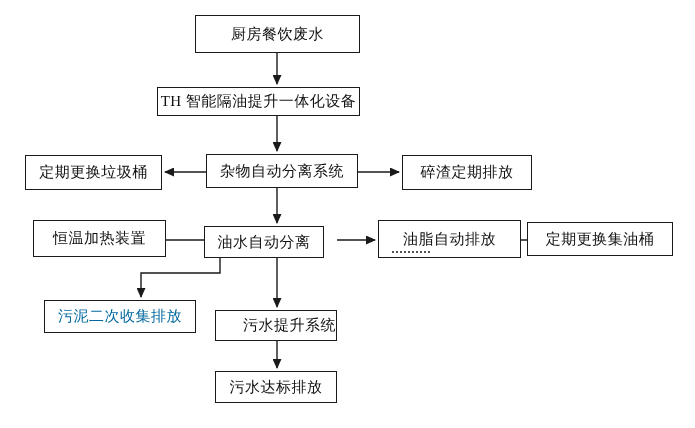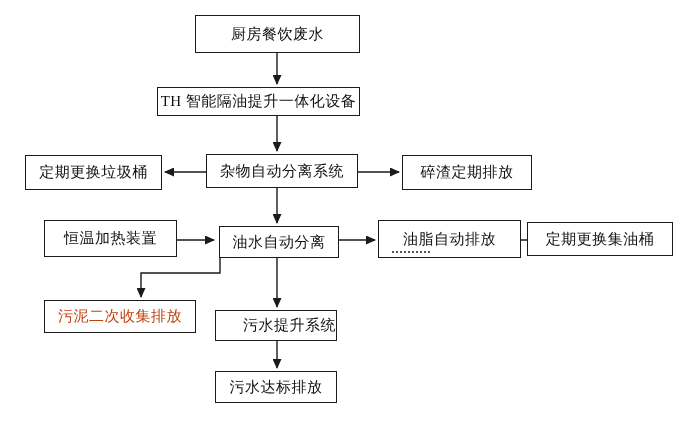--- a/index.html
+++ b/index.html
@@ -80,35 +80,35 @@
     </div>
     <div class="node" style="left: 25px; top: 155px; width: 137px; height: 35px; border-color: rgb(26, 26, 26);">
       <span class="node-label" style="color: rgb(17, 17, 17);">定期更换垃圾桶</span>
     </div>
     <div class="node" style="left: 206px; top: 154px; width: 152px; height: 34px; border-color: rgb(26, 26, 26);">
       <span class="node-label" style="color: rgb(17, 17, 17);">杂物自动分离系统</span>
     </div>
     <div class="node" style="left: 402px; top: 155px; width: 130px; height: 35px; border-color: rgb(26, 26, 26);">
       <span class="node-label" style="color: rgb(17, 17, 17);">碎渣定期排放</span>
     </div>
-    <div class="node" style="left: 33px; top: 220px; width: 133px; height: 37px; border-color: rgb(26, 26, 26); margin-left: 11px;">
+    <div class="node" style="left: 33px; top: 220px; width: 133px; height: 37px; border-color: rgb(26, 26, 26);">
       <span class="node-label" style="color: rgb(17, 17, 17);">恒温加热装置</span>
     </div>
-    <div class="node" style="left: 219px; top: 226px; width: 120px; height: 32px; border-color: rgb(26, 26, 26);">
+    <div class="node" style="left: 204px; top: 226px; width: 120px; height: 32px; border-color: rgb(26, 26, 26);">
       <span class="node-label" style="color: rgb(17, 17, 17);">油水自动分离</span>
     </div>
     <div class="node" style="left: 378px; top: 220px; width: 143px; height: 38px; border-color: rgb(26, 26, 26);">
       <span class="node-label" style="color: rgb(17, 17, 17);">油脂自动排放</span>
       <span class="spell-dots"></span>
     </div>
     <div class="node" style="left: 527px; top: 222px; width: 146px; height: 34px; border-color: rgb(26, 26, 26);">
       <span class="node-label" style="color: rgb(17, 17, 17);">定期更换集油桶</span>
     </div>
     <div class="node" style="left: 44px; top: 300px; width: 152px; height: 33px; border-color: rgb(26, 26, 26);">
-      <span class="node-label" style="color: #c2410c;">污泥二次收集排放</span>
+      <span class="node-label" style="color: #0369a1;">污泥二次收集排放</span>
     </div>
     <div class="node" style="left: 215px; top: 310px; width: 122px; height: 31px; border-color: rgb(26, 26, 26); padding-left: 27px;">
       <span class="node-label" style="color: rgb(17, 17, 17);">污水提升系统</span>
     </div>
     <div class="node" style="left: 215px; top: 371px; width: 122px; height: 32px; border-color: rgb(26, 26, 26);">
       <span class="node-label" style="color: rgb(17, 17, 17);">污水达标排放</span>
     </div>
   </div>
 
 </body></html>

